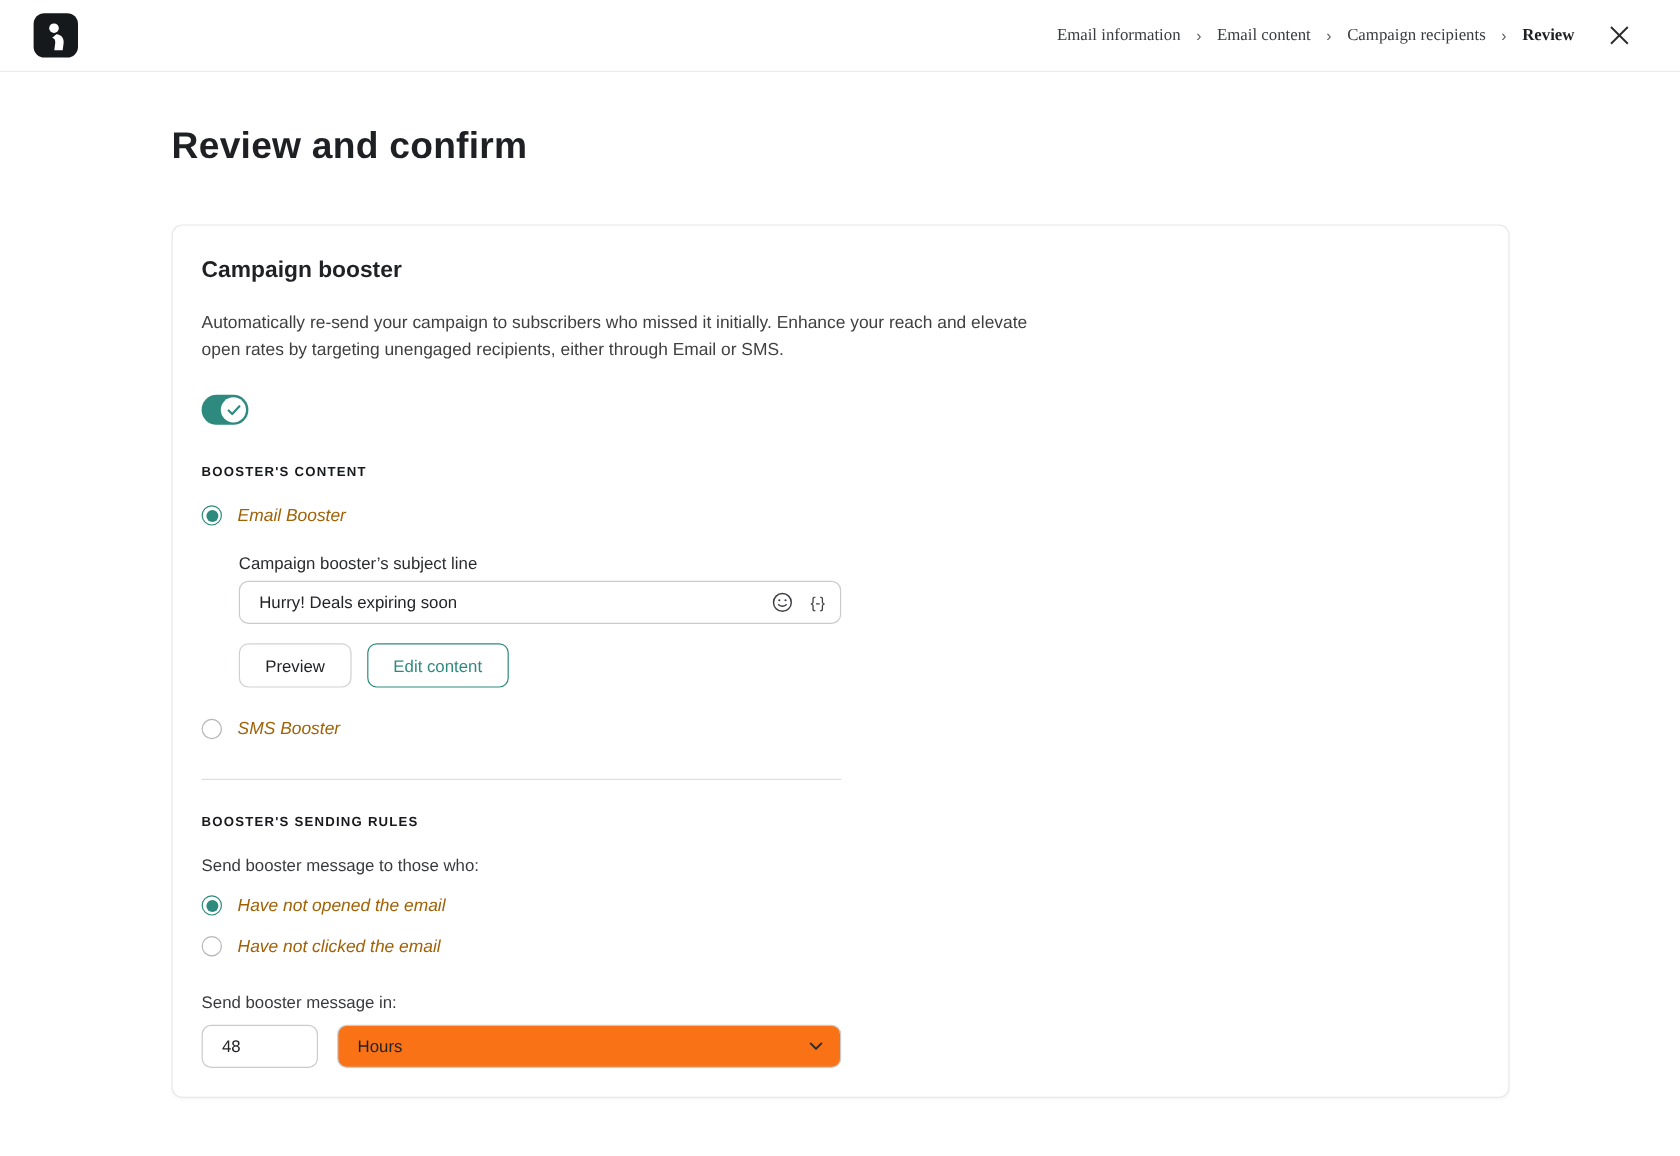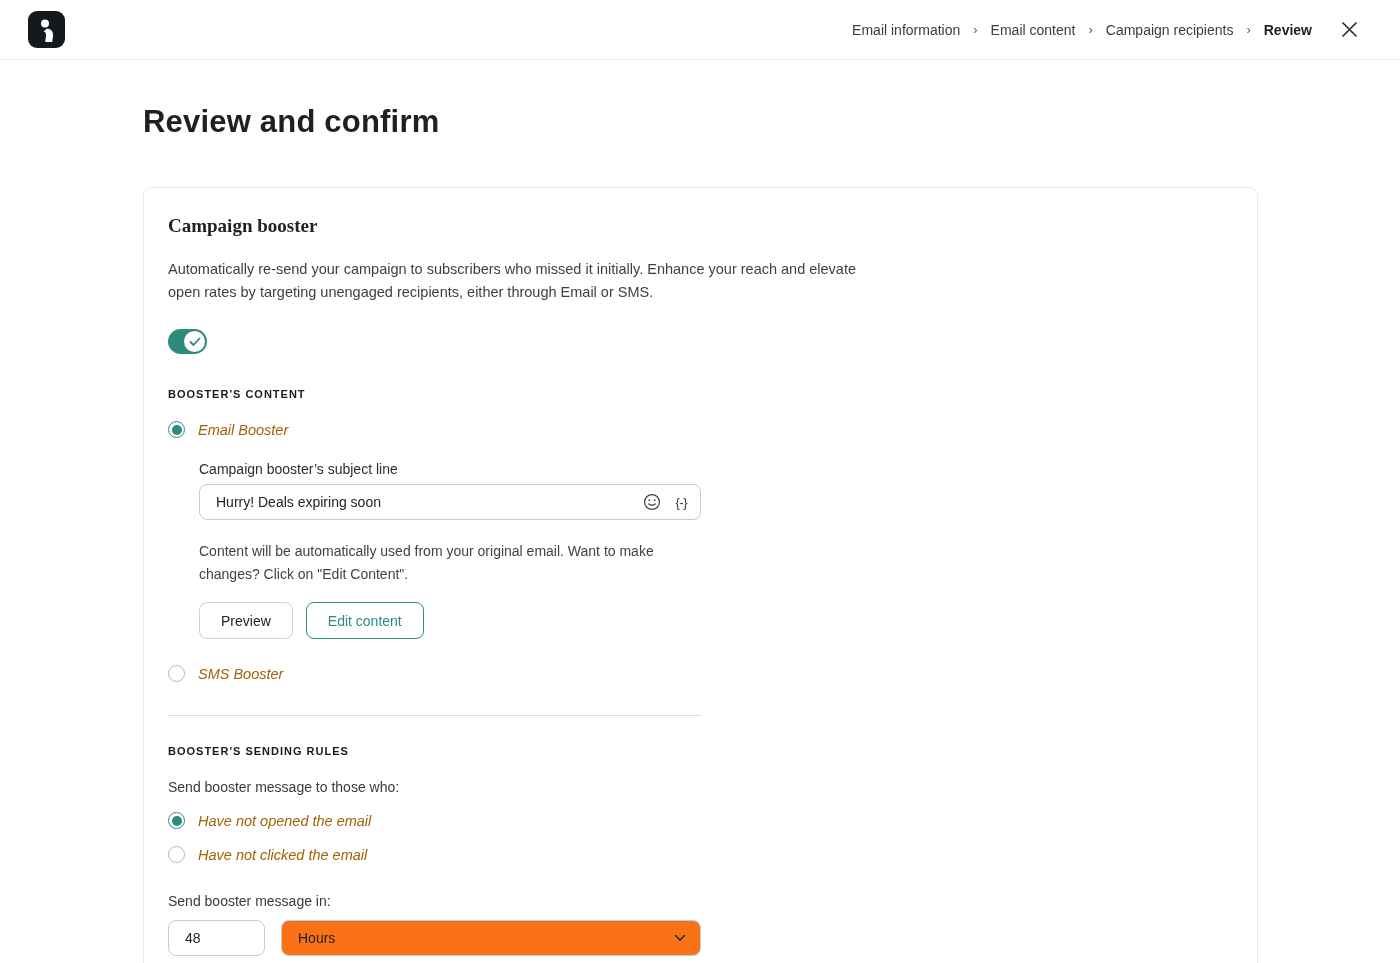--- a/index.html
+++ b/index.html
@@ -6,35 +6,35 @@
   html, body { width: 1400px; height: 963px; overflow: hidden; background: #ffffff;
     font-family: "Liberation Sans", sans-serif; color: #222427; }
 
   
   .header { height: 60px; display: flex; align-items: center; justify-content: space-between;
     padding: 0 40px 0 28px; border-bottom: 1px solid #ececec; background: #fff; }
   .logo { width: 37px; height: 37px; background: #16191c; border-radius: 9px;
     display: flex; align-items: center; justify-content: center; }
   .header-right { display: flex; align-items: center; }
   .breadcrumb { display: flex; align-items: center; font-size: 14px; color: #3a3c3f; }
-  .crumb { cursor: pointer; }
+  .crumb { cursor: pointer; font-family: Liberation Serif, serif; }
   .crumb.active { font-weight: 700; color: #1d1f22; }
   .crumb-sep { margin: 0 13px; color: #5a5c5f; font-size: 13px; }
   .close-btn { margin-left: 26px; width: 22px; height: 22px; display: flex;
     align-items: center; justify-content: center; cursor: pointer; }
 
   
   .page { padding-left: 143px; }
   .page-title { margin-top: 44px; font-size: 31px; font-weight: 700; color: #1e2023;
     letter-spacing: 0.2px; }
 
   .card { margin-top: 47px; width: 1115px; background: #fff; border: 1px solid #e8e8e8;
     border-radius: 9px; padding: 24px 24px 24px 24px;
     box-shadow: 0 1px 2px rgba(0,0,0,0.03); }
-  .card-title { margin-top: 3px; font-size: 19px; font-weight: 700; color: #1f2124; font-family: Liberation Serif, serif; }
+  .card-title { margin-top: 3px; font-size: 19px; font-weight: 700; color: #1f2124; }
   .card-desc { margin-top: 21px; max-width: 710px; font-size: 14.5px; line-height: 23px;
     color: #404040; }
 
   
   .toggle { margin-top: 25px; width: 39px; height: 25px; background: #2e8a7e;
     border-radius: 13px; position: relative; cursor: pointer; }
   .toggle .knob { position: absolute; top: 2px; right: 2px; width: 21px; height: 21px;
     background: #fff; border-radius: 50%; display: flex; align-items: center;
     justify-content: center; box-shadow: 0 0 0 1px rgba(46,138,126,0.25); }
 
@@ -142,21 +142,20 @@
           <svg width="18" height="18" viewBox="0 0 18 18">
             <circle cx="9" cy="9" r="7.4" stroke="#3c3e41" stroke-width="1.2" fill="none"></circle>
             <circle cx="6.4" cy="7.2" r="0.9" fill="#3c3e41"></circle>
             <circle cx="11.6" cy="7.2" r="0.9" fill="#3c3e41"></circle>
             <path d="M5.8 11 q3.2 2.6 6.4 0" stroke="#3c3e41" stroke-width="1.2" fill="none" stroke-linecap="round"></path>
           </svg>
           <span class="personalization">{-}</span>
         </div>
       </div>
 
-      <p class="helper">Content will be automatically used from your original email. Want to make changes? Click on "Edit Content".</p>
 
       <div class="btn-row">
         <button class="btn btn-secondary">Preview</button>
         <button class="btn btn-teal">Edit content</button>
       </div>
     </div>
 
     <div class="radio-row" style="margin-top:26px">
       <span class="radio unselected"></span>
       <span class="radio-label">SMS Booster</span>

